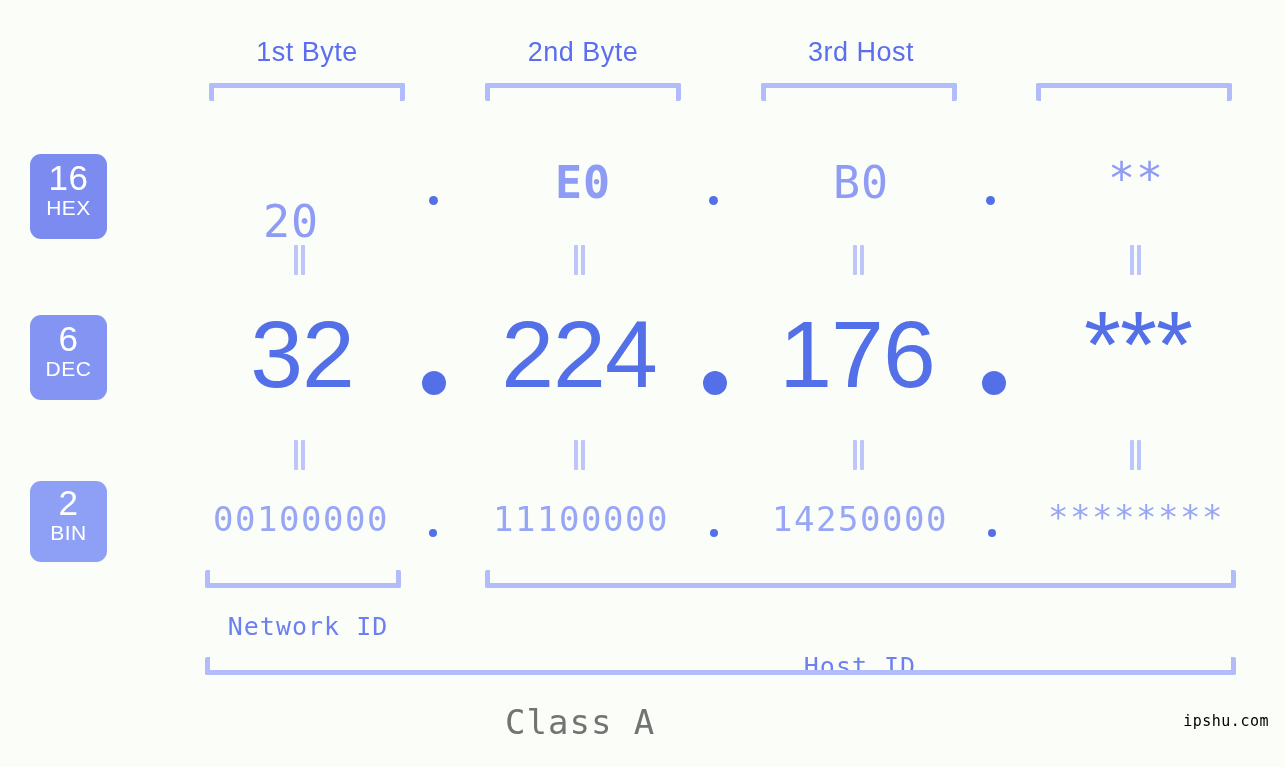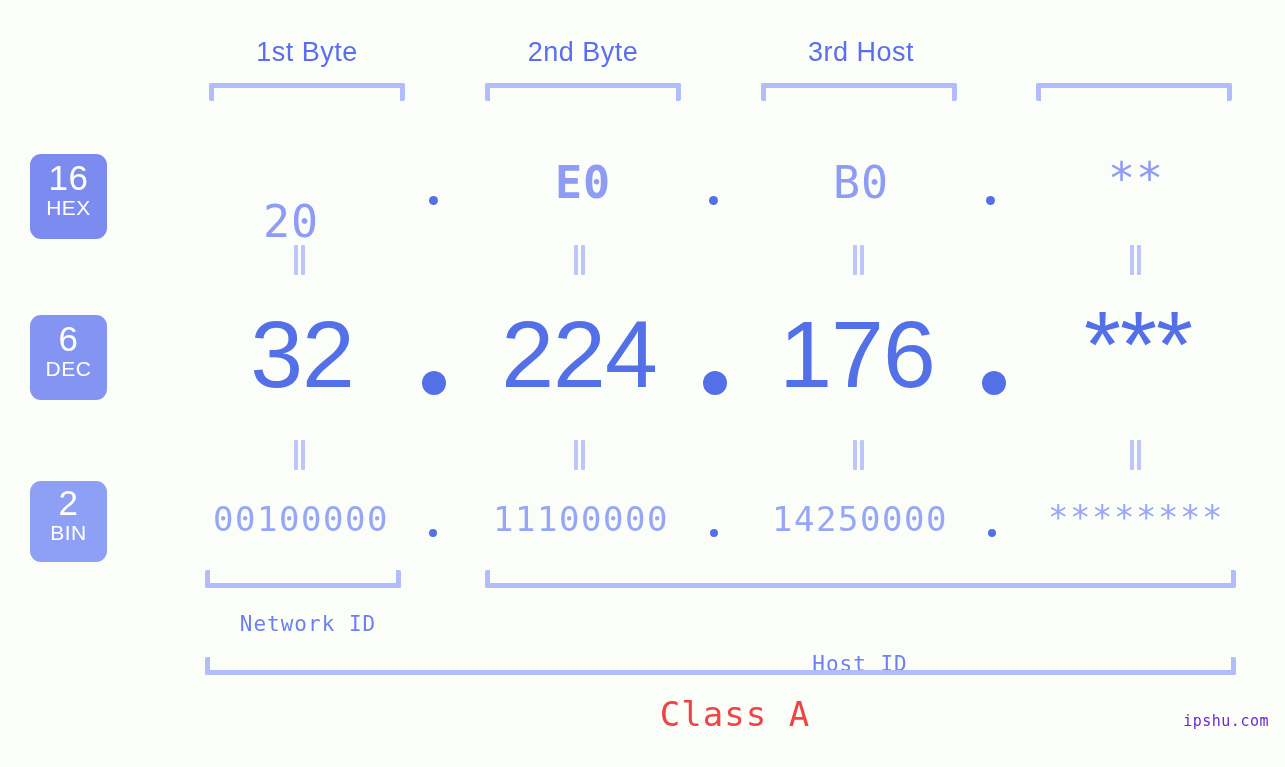--- a/index.html
+++ b/index.html
@@ -140,40 +140,40 @@
   }
   .eqmark i.a { left: 2px; }
   .eqmark i.b { left: 9px; }
 
   
   .id-label {
     position: absolute;
     text-align: center;
     white-space: nowrap;
     font-family: "DejaVu Sans Mono", monospace;
-    font-size: 21px;
+    font-size: 25px;
     color: #6e80ef;
     letter-spacing: 1px;
   }
   .class-label {
     position: absolute;
-    text-align: center;
     white-space: nowrap;
     font-family: "DejaVu Sans Mono", monospace;
     font-size: 34px;
-    color: #ef4444;
+    color: #737373;
     letter-spacing: 1px;
+    margin-top: 8px;
   }
   .watermark {
     position: absolute;
     right: 16px;
     top: 712px;
     font-family: "DejaVu Sans Mono", monospace;
     font-size: 15px;
-    color: #6d28d9;
+    color: #000000;
     letter-spacing: 0.5px;
     white-space: nowrap;
   }
 </style>
 </head>
 <body>
 
 <div id="stage">
 
   <div class="byte-header" style="left:192px; width:230px;">1st Byte</div>

